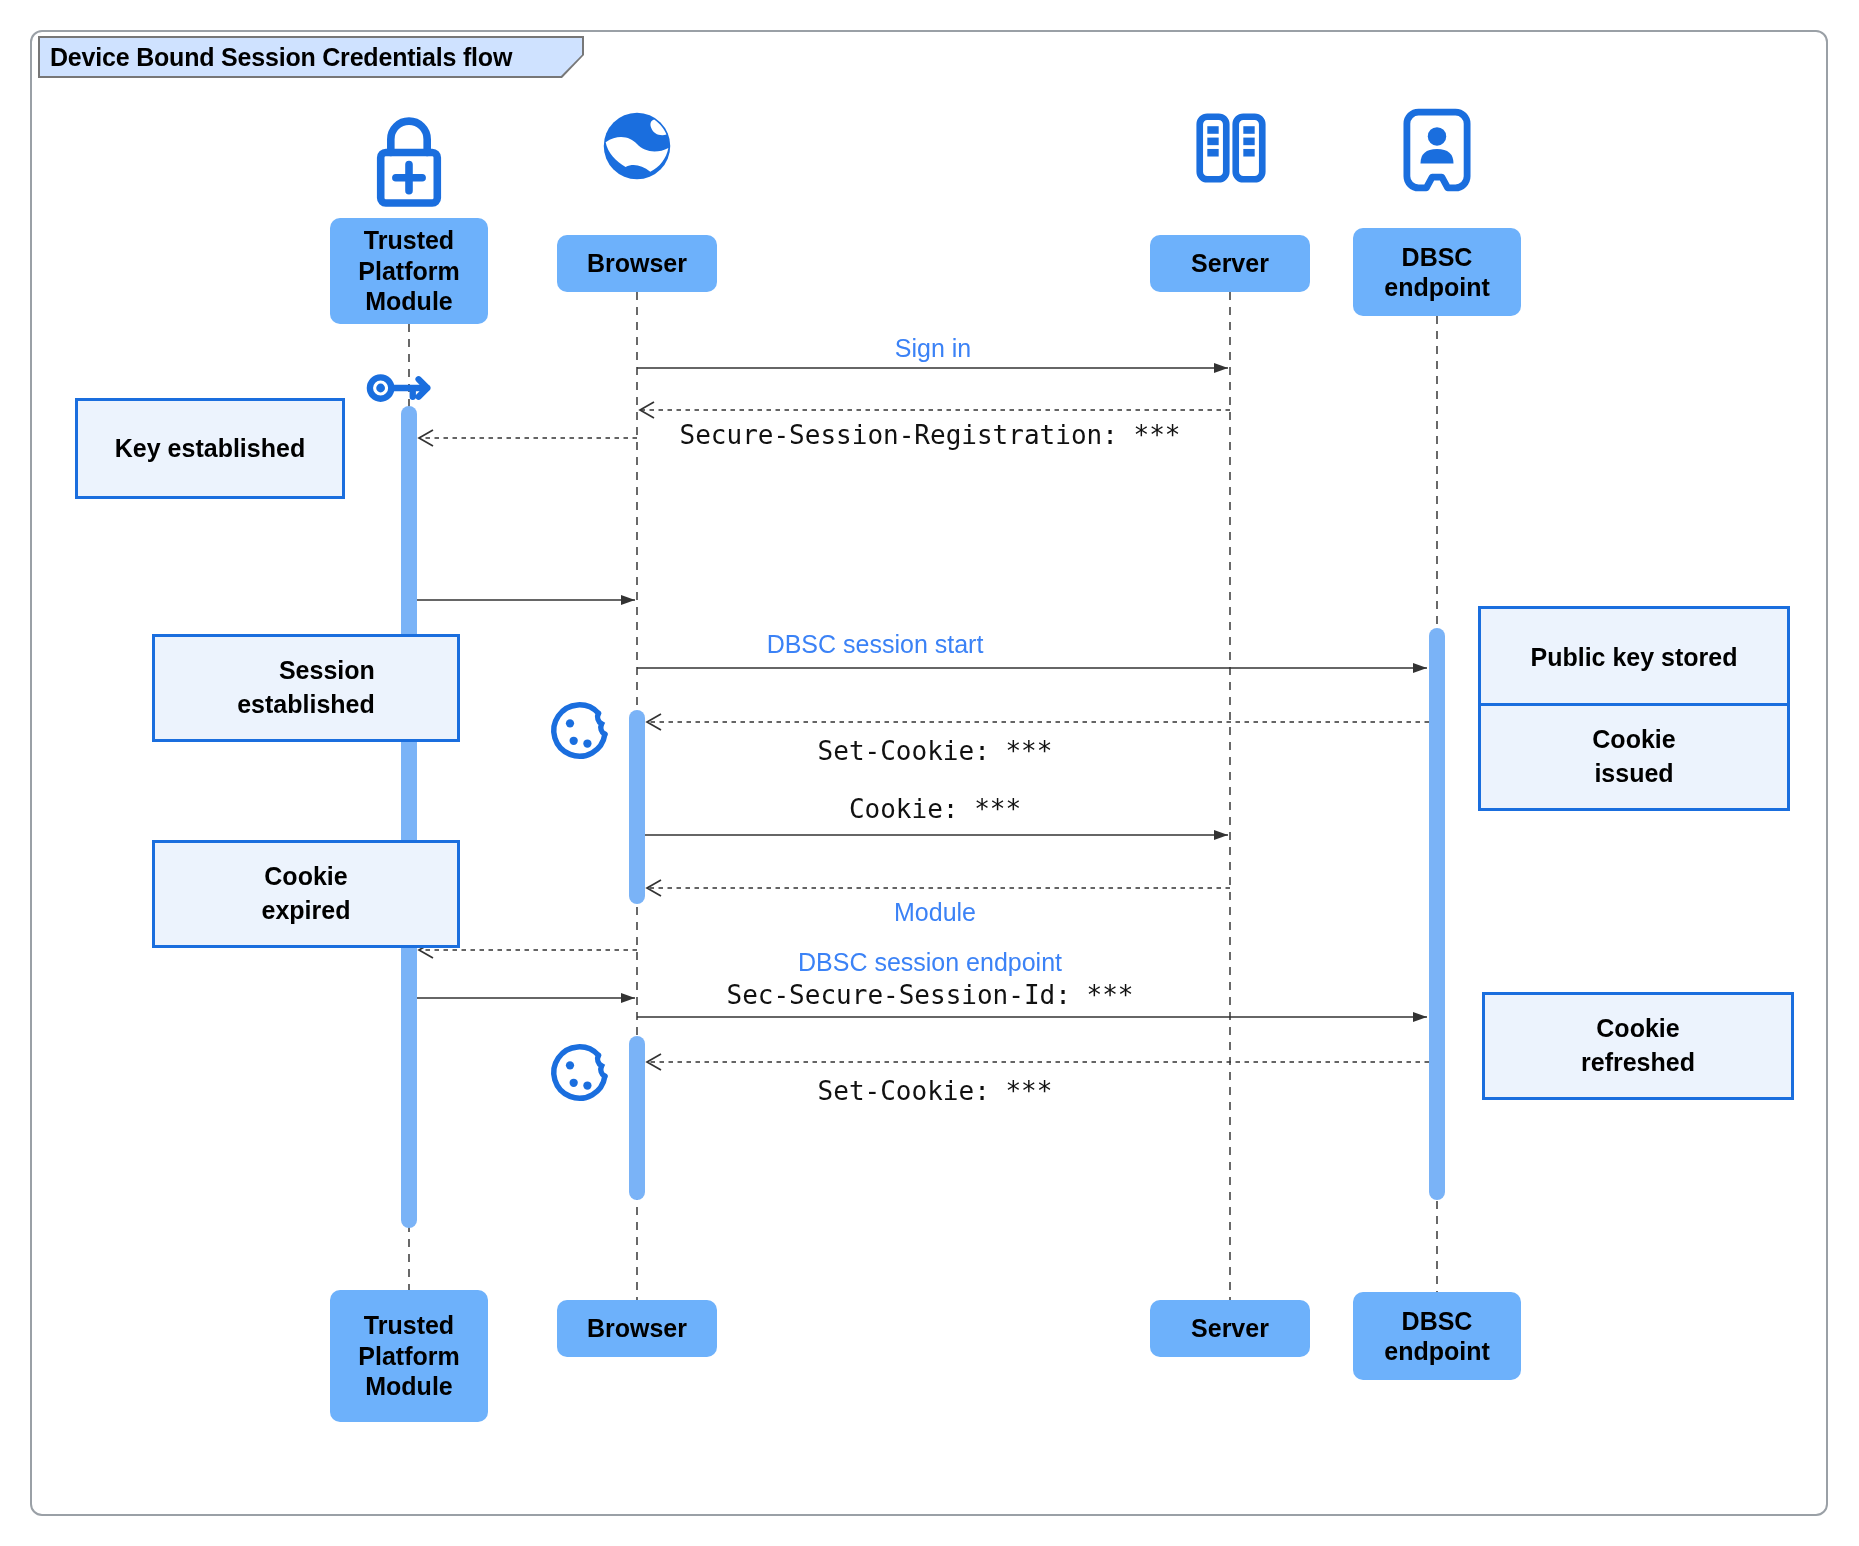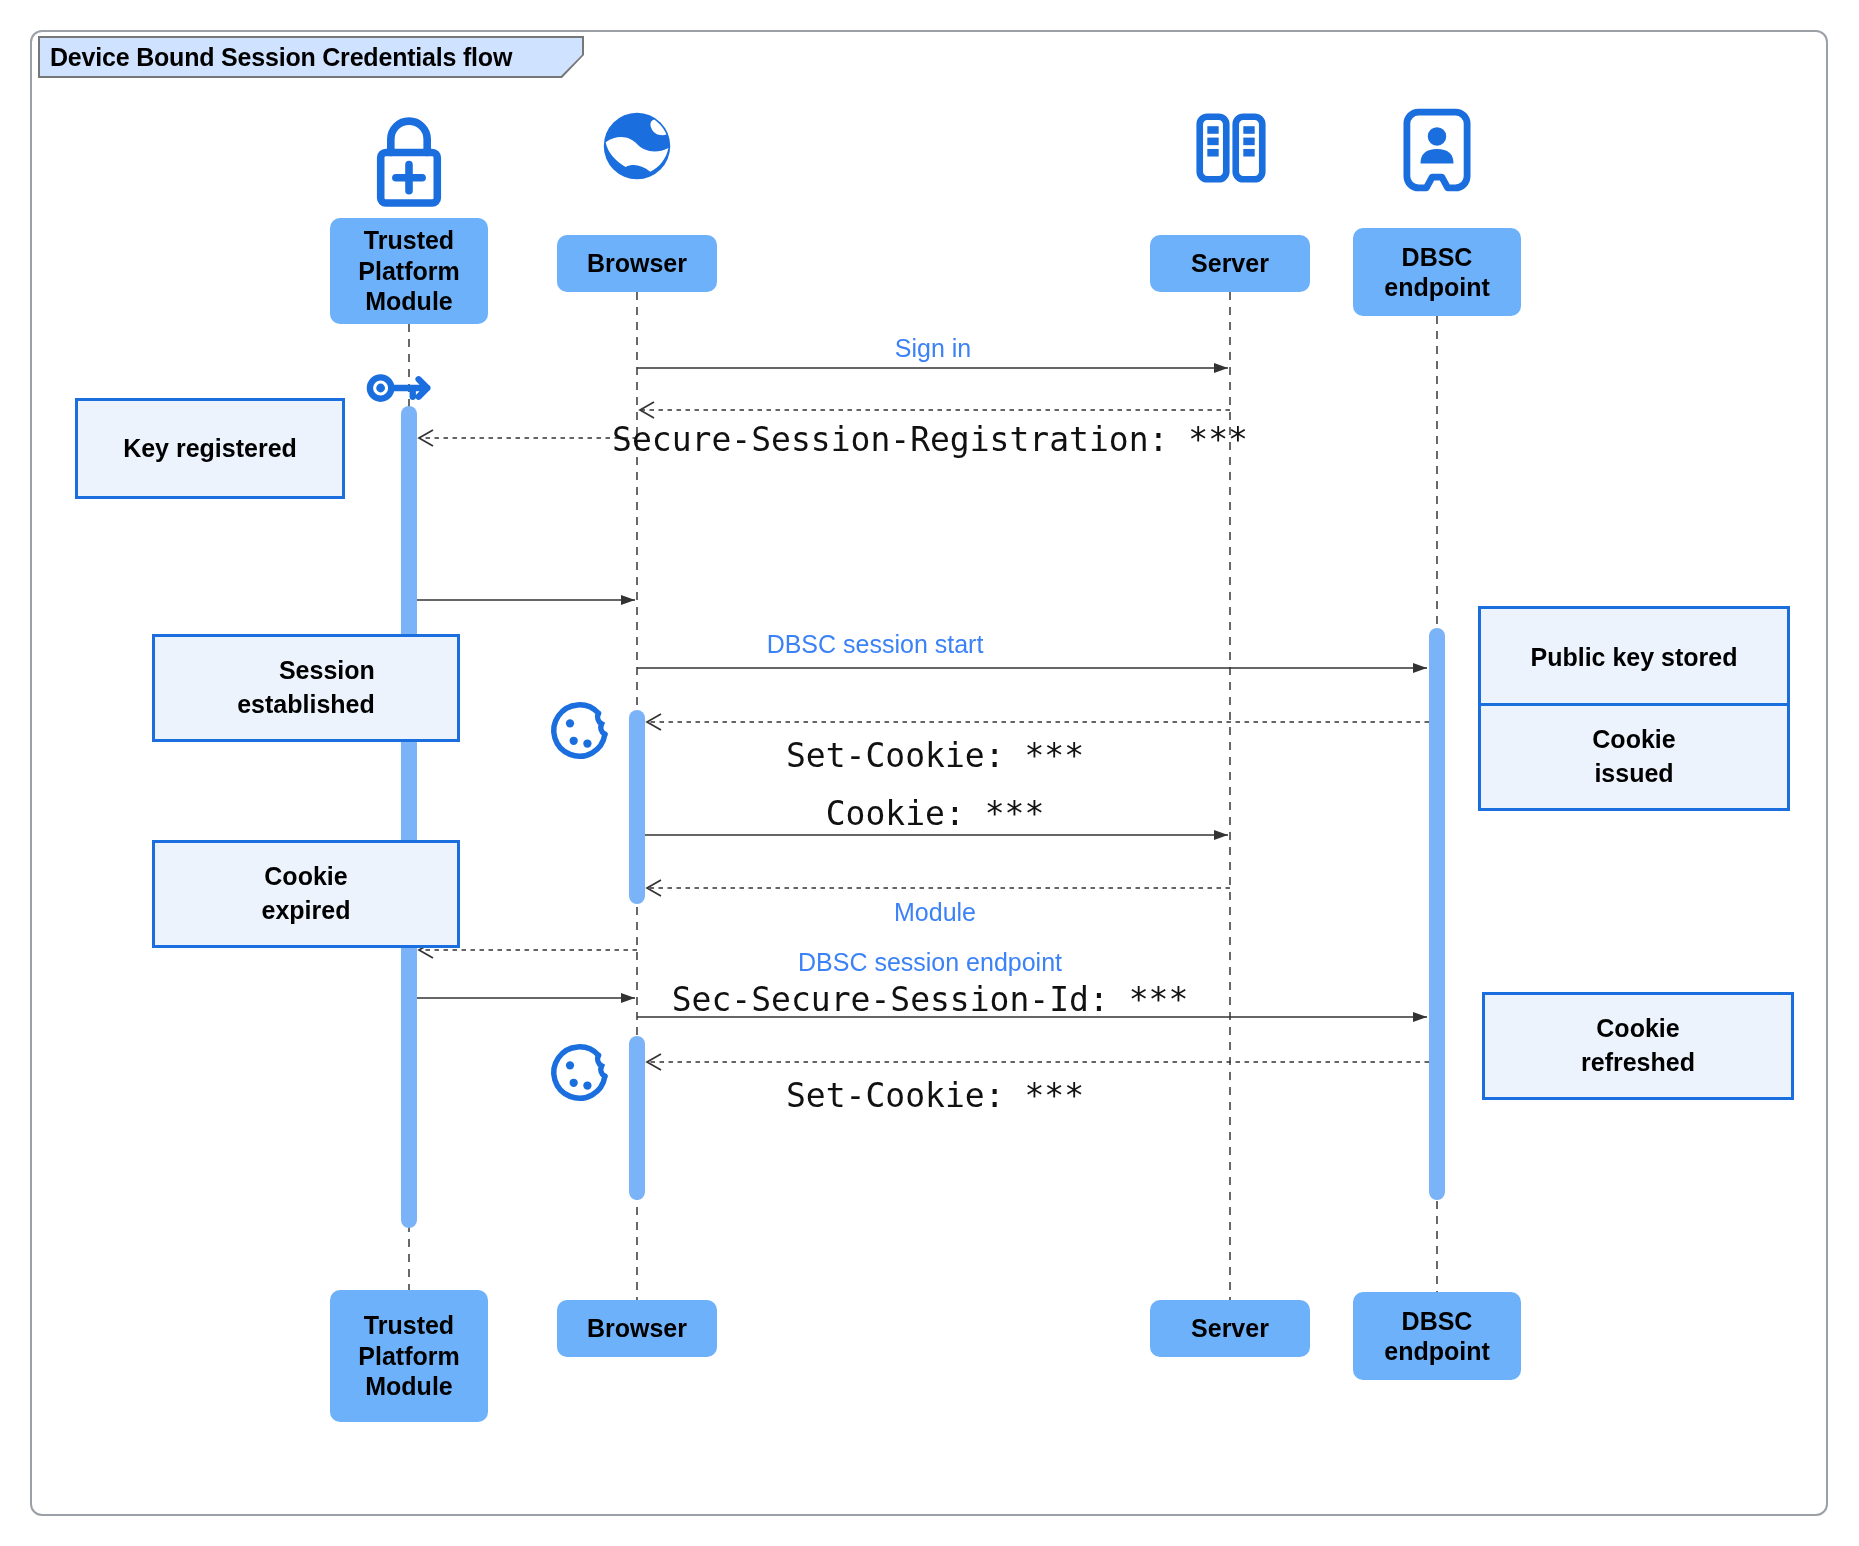--- a/index.html
+++ b/index.html
@@ -47,21 +47,21 @@
 
   .note{position:absolute;background:var(--note-fill,#ecf3fd);
       border:3px solid var(--note-border,#1a6ede);
       display:flex;align-items:center;justify-content:center;
       font-weight:bold;font-size:25px;line-height:1.35;text-align:center;
       white-space:pre-line;color:#000;}
 
   .msg{position:absolute;transform:translateX(-50%);font-size:25px;color:#3b82f6;
        white-space:nowrap;}
   .msg.mono{font-family:"DejaVu Sans Mono","Liberation Mono",monospace;
-       font-size:33px;color:#111;}
+       font-size:26px;color:#111;}
 </style>
 </head>
 <body>
 
 <div id="canvas">
 
   <div class="frame"></div>
 
   <div class="title-tag">
     <div class="title-tag-inner">
@@ -182,21 +182,21 @@
   <div class="msg" style="left:933px;top:334px;">Sign in</div>
   <div class="msg mono" style="left:930px;top:420px;">Secure-Session-Registration: ***</div>
   <div class="msg" style="left:875px;top:630px;">DBSC session start</div>
   <div class="msg mono" style="left:935px;top:736px;">Set-Cookie: ***</div>
   <div class="msg mono" style="left:935px;top:794px;text-align:center;">Cookie: ***</div>
   <div class="msg" style="left:935px;top:898px;">Module</div>
   <div class="msg" style="left:930px;top:948px;">DBSC session endpoint</div>
   <div class="msg mono" style="left:930px;top:980px;">Sec-Secure-Session-Id: ***</div>
   <div class="msg mono" style="left:935px;top:1076px;">Set-Cookie: ***</div>
 
-  <div class="note" style="left:75px;top:398px;width:264px;height:95px;">Key registered</div>
+  <div class="note" style="left:75px;top:398px;width:264px;height:95px;">Key established</div>
   <div class="note" style="left:152px;top:634px;width:302px;height:102px;text-align:right;">Session
 established</div>
   <div class="note" style="left:152px;top:840px;width:302px;height:102px;">Cookie
 expired</div>
   <div class="note" style="left:1478px;top:578px;width:306px;height:97px;margin-top:28px;">Public key stored</div>
   <div class="note" style="left:1478px;top:703px;width:306px;height:102px;">Cookie
 issued</div>
   <div class="note" style="left:1482px;top:992px;width:306px;height:102px;">Cookie
 refreshed</div>
 

